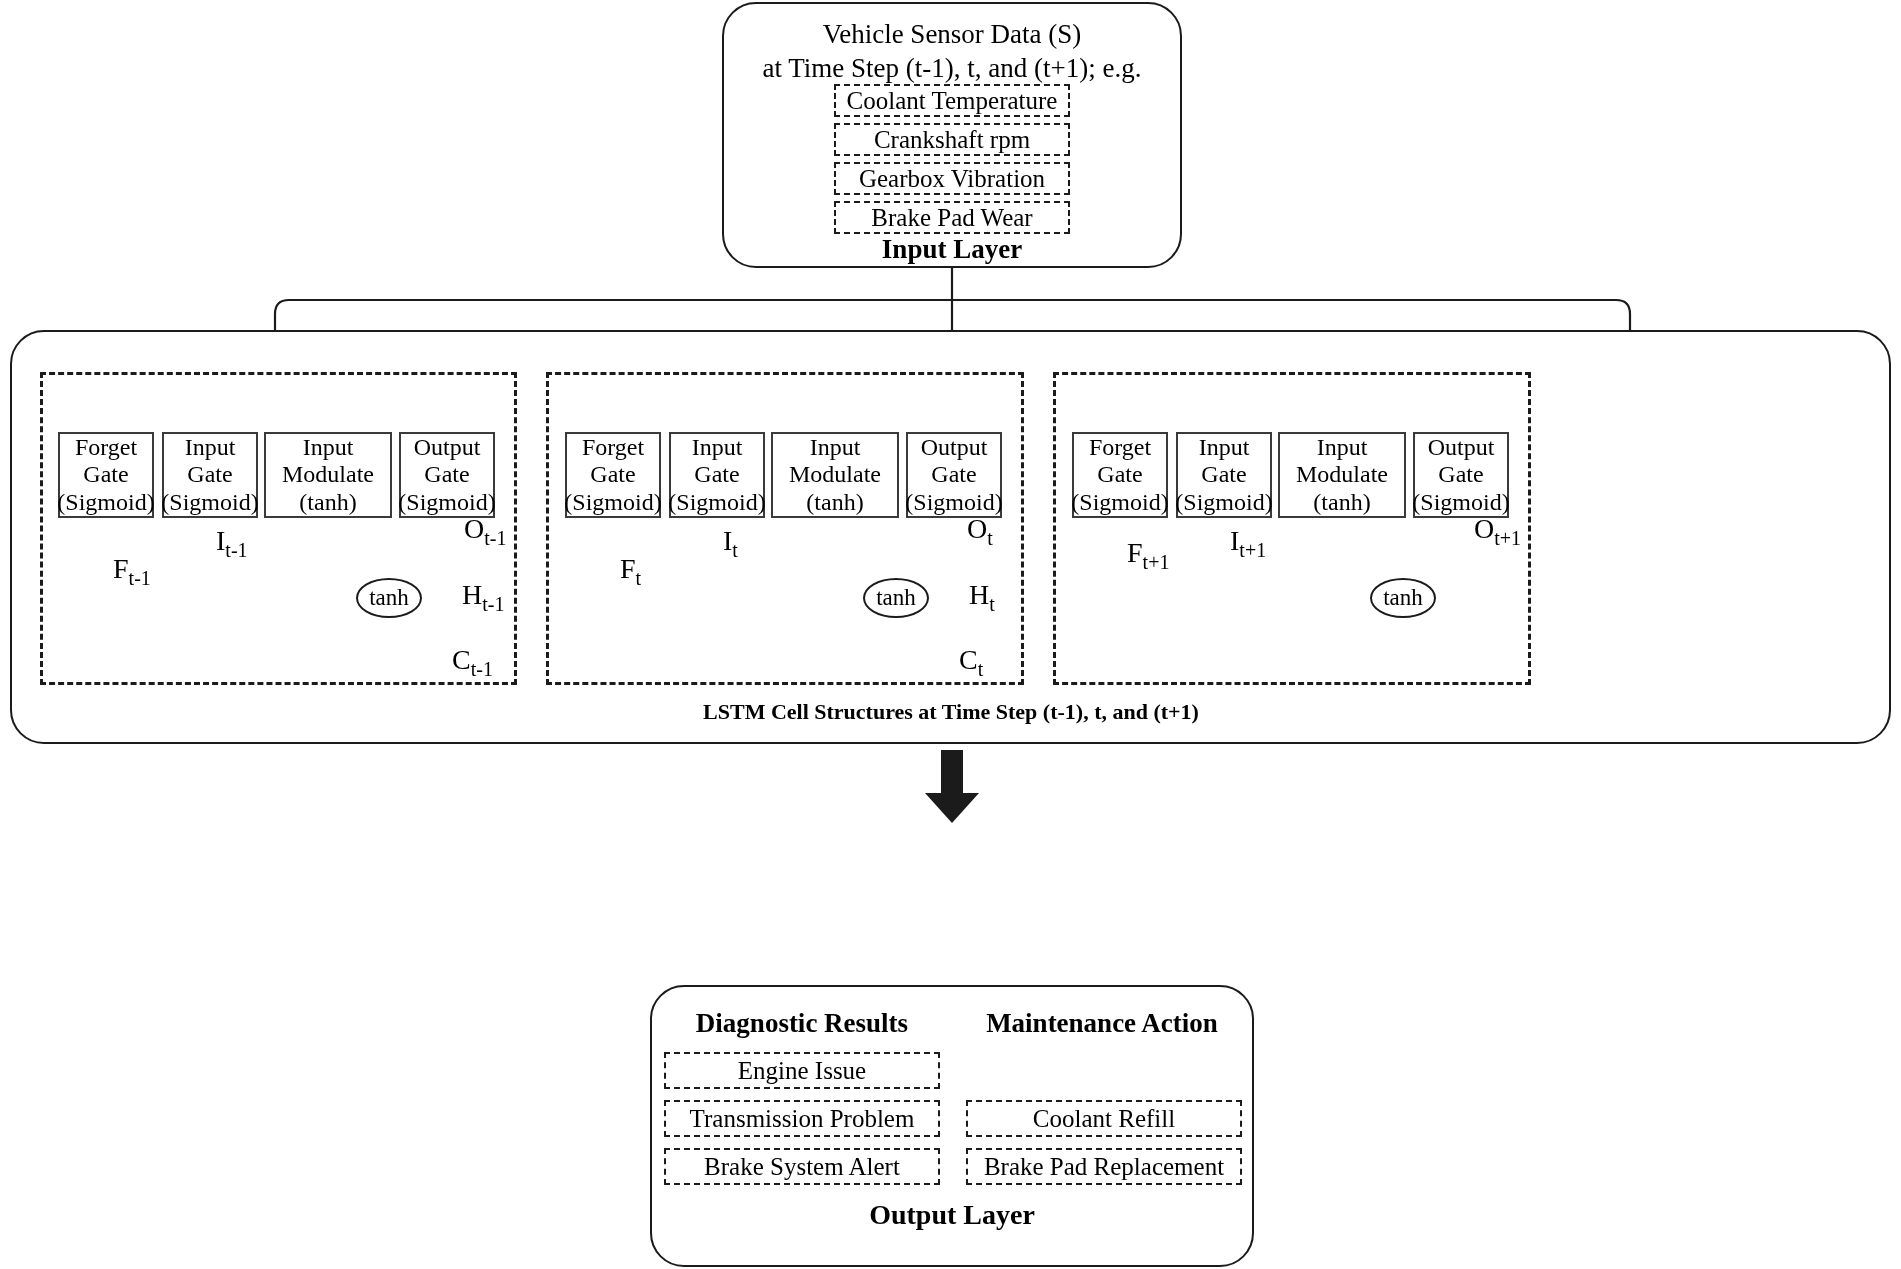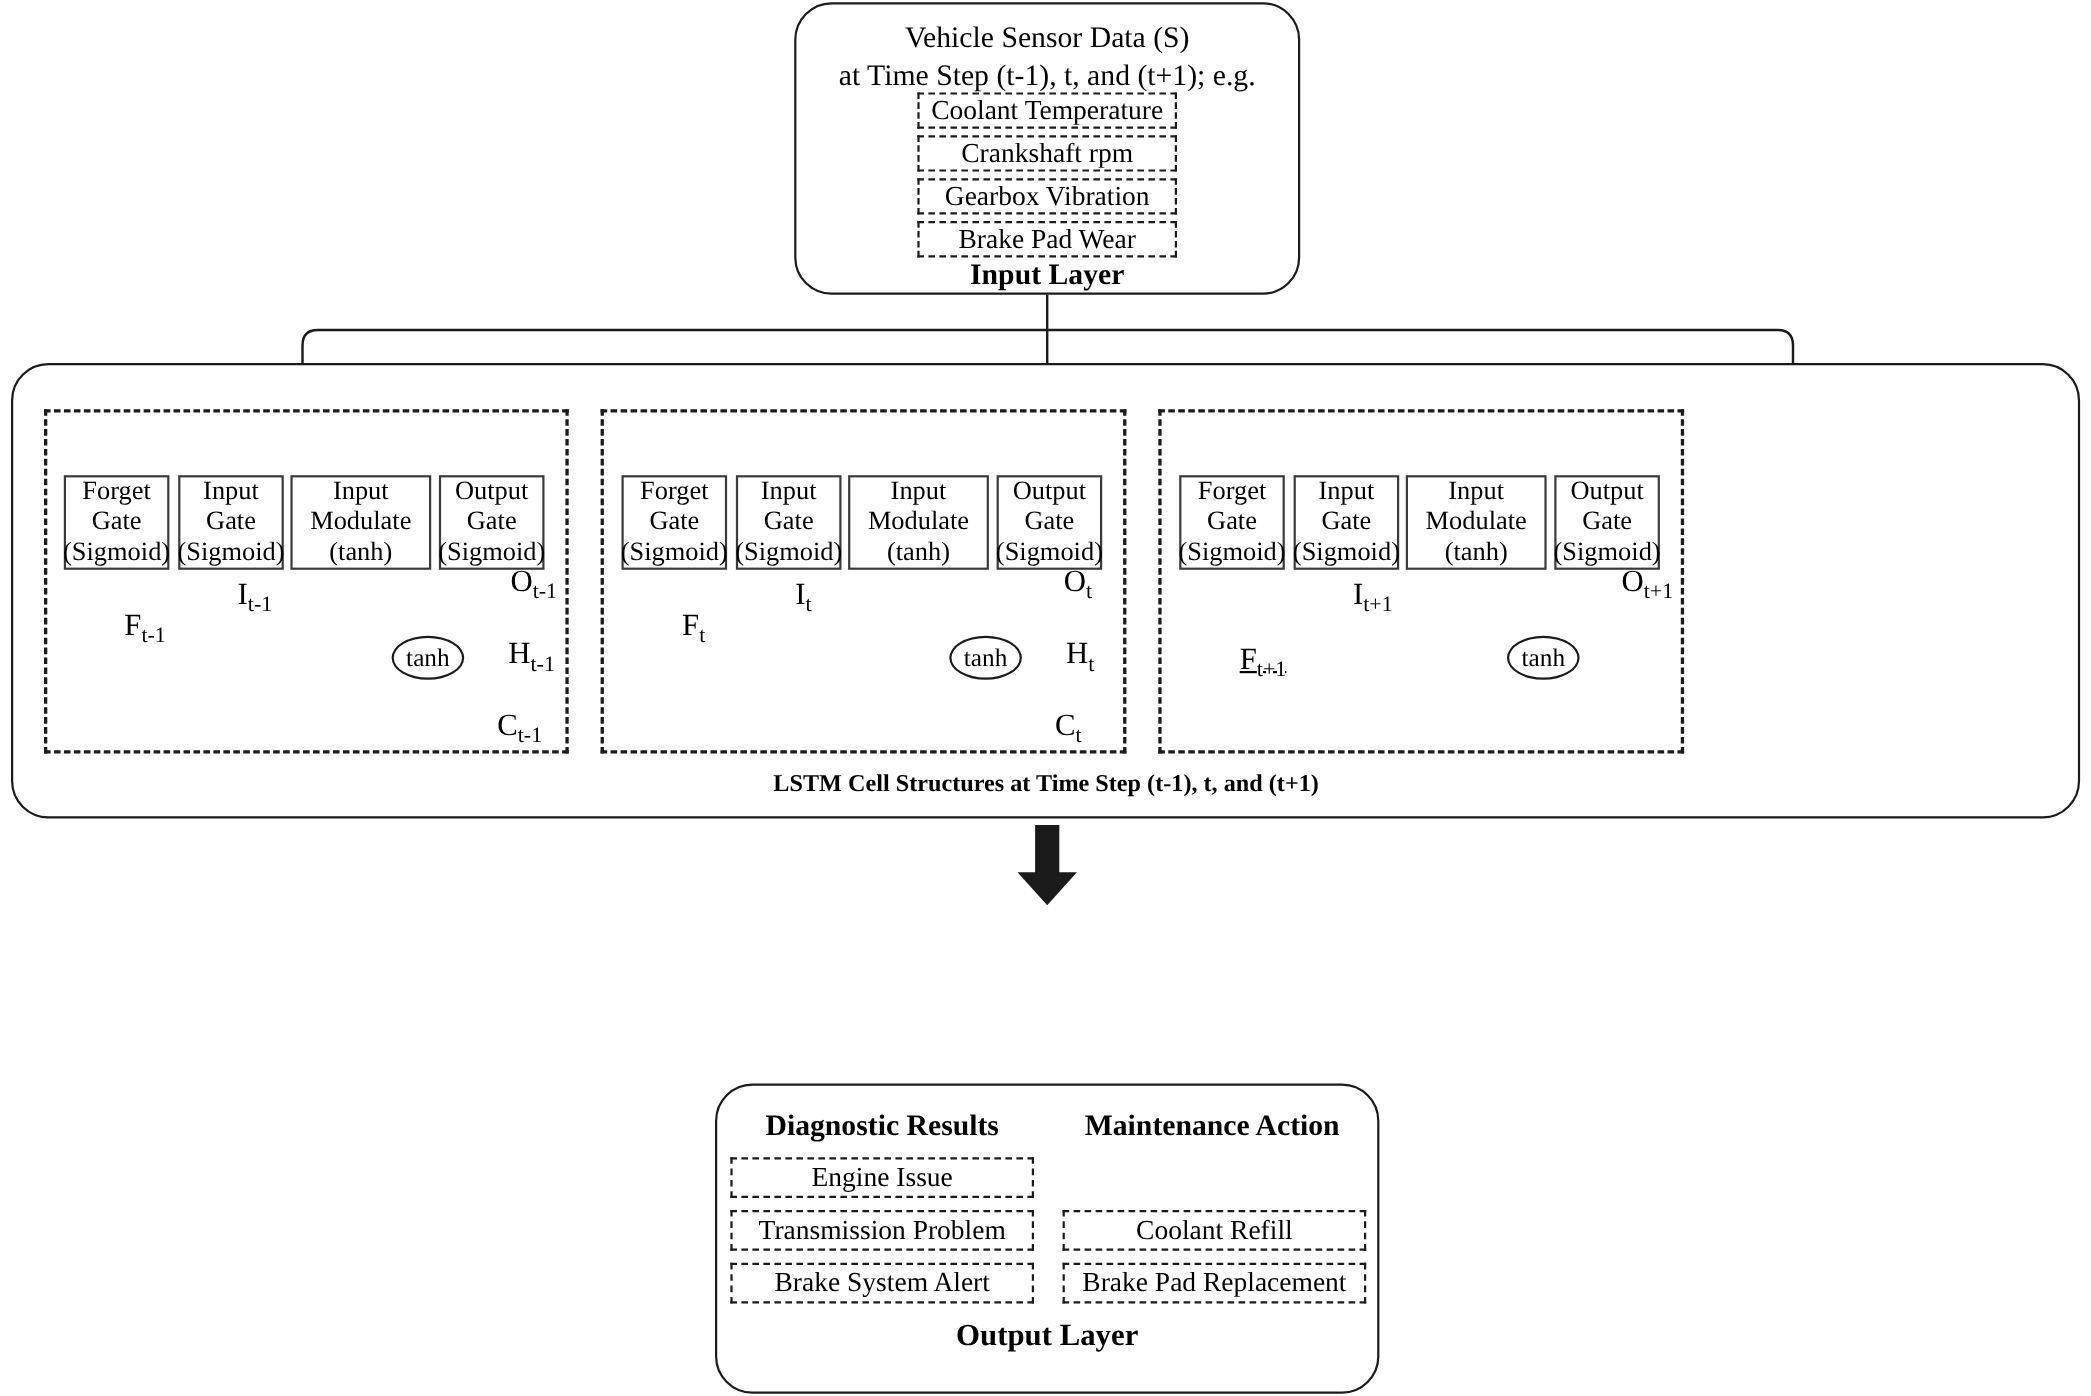--- a/index.html
+++ b/index.html
@@ -291,21 +291,21 @@
     <span>Modulate</span>
     <span>(tanh)</span>
   </div>
   <div class="gate" style="left:1413px;top:432px;width:96px;height:86px;">
     <span>Output</span>
     <span>Gate</span>
     <span>(Sigmoid)</span>
   </div>
   <div class="tanh" style="left:1370px;top:578px;width:66px;height:40px;">tanh</div>
 
-  <div class="mlabel" style="left:1127px;top:586px;text-decoration:underline;">
+  <div class="mlabel" style="left:1127px;top:539px;">
     <span>F</span><sub>t+1</sub>
   </div>
   <div class="mlabel" style="left:1230px;top:527px;">
     <span>I</span><sub>t+1</sub>
   </div>
   <div class="mlabel" style="left:1474px;top:515px;">
     <span>O</span><sub>t+1</sub>
   </div>
 
   <div class="plaintext boldlabel" style="left:451px;top:692px;width:1000px;height:40px;font-size:22px;">LSTM Cell Structures at Time Step (t-1), t, and (t+1)</div>

